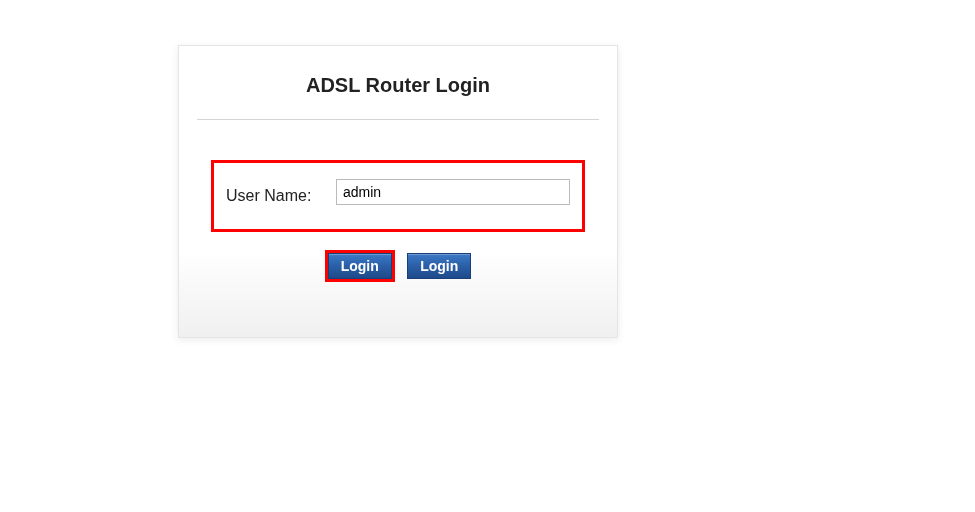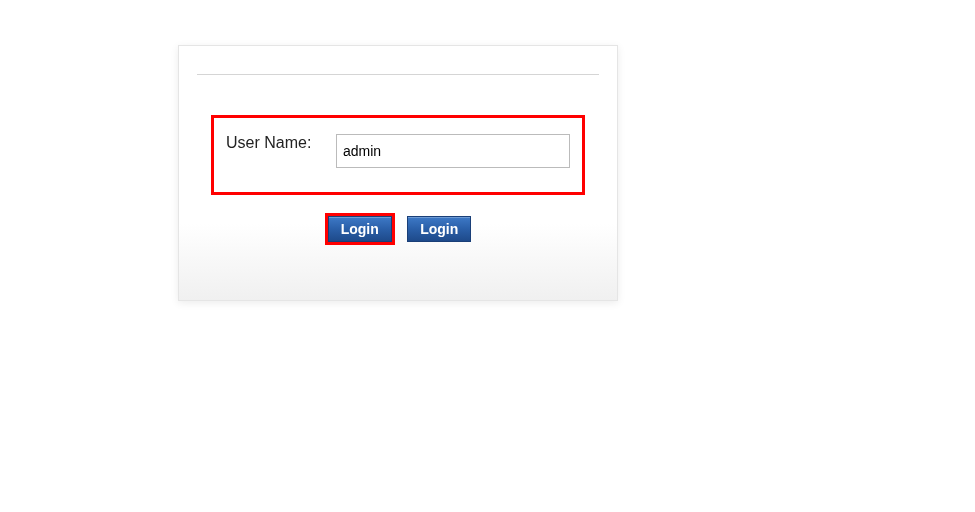--- a/index.html
+++ b/index.html
@@ -36,34 +36,34 @@
     }
     .form-area {
       margin: 0 14px;
     }
     .highlight-box {
       border: 3px solid #ff0000;
       padding: 10px 12px 10px 12px;
     }
     .form-row {
       display: flex;
-      align-items: flex-start;
+      align-items: flex-end;
       margin: 6px 0;
     }
     .form-row:first-child {
       margin-bottom: 14px;
     }
     .form-label {
       width: 110px;
       font-size: 16px;
       color: #222;
     }
     .form-input {
       flex: 1;
-      height: 34px;
+      height: 26px;
       border: 1px solid #bbb;
       padding: 2px 6px;
       font-size: 14px;
       font-family: Arial, Helvetica, sans-serif;
     }
     .button-row {
       text-align: center;
       margin-top: 18px;
     }
     .login-btn-wrap {
@@ -83,20 +83,21 @@
       font-weight: bold;
       cursor: pointer;
       font-family: Arial, Helvetica, sans-serif;
       box-shadow: inset 0 1px 0 rgba(255,255,255,0.25);
     }
   </style>
 </head>
 <body>
 
 <div class="login-panel">
+  <h2 class="login-title">ADSL Router Login</h2>
   <hr class="divider">
   <div class="form-area">
     <div class="highlight-box">
       <div class="form-row">
         <label class="form-label">User Name:</label>
         <input type="text" class="form-input" value="admin" style="">
       </div>
     </div>
     <div class="button-row">
       <span class="login-btn-wrap">

